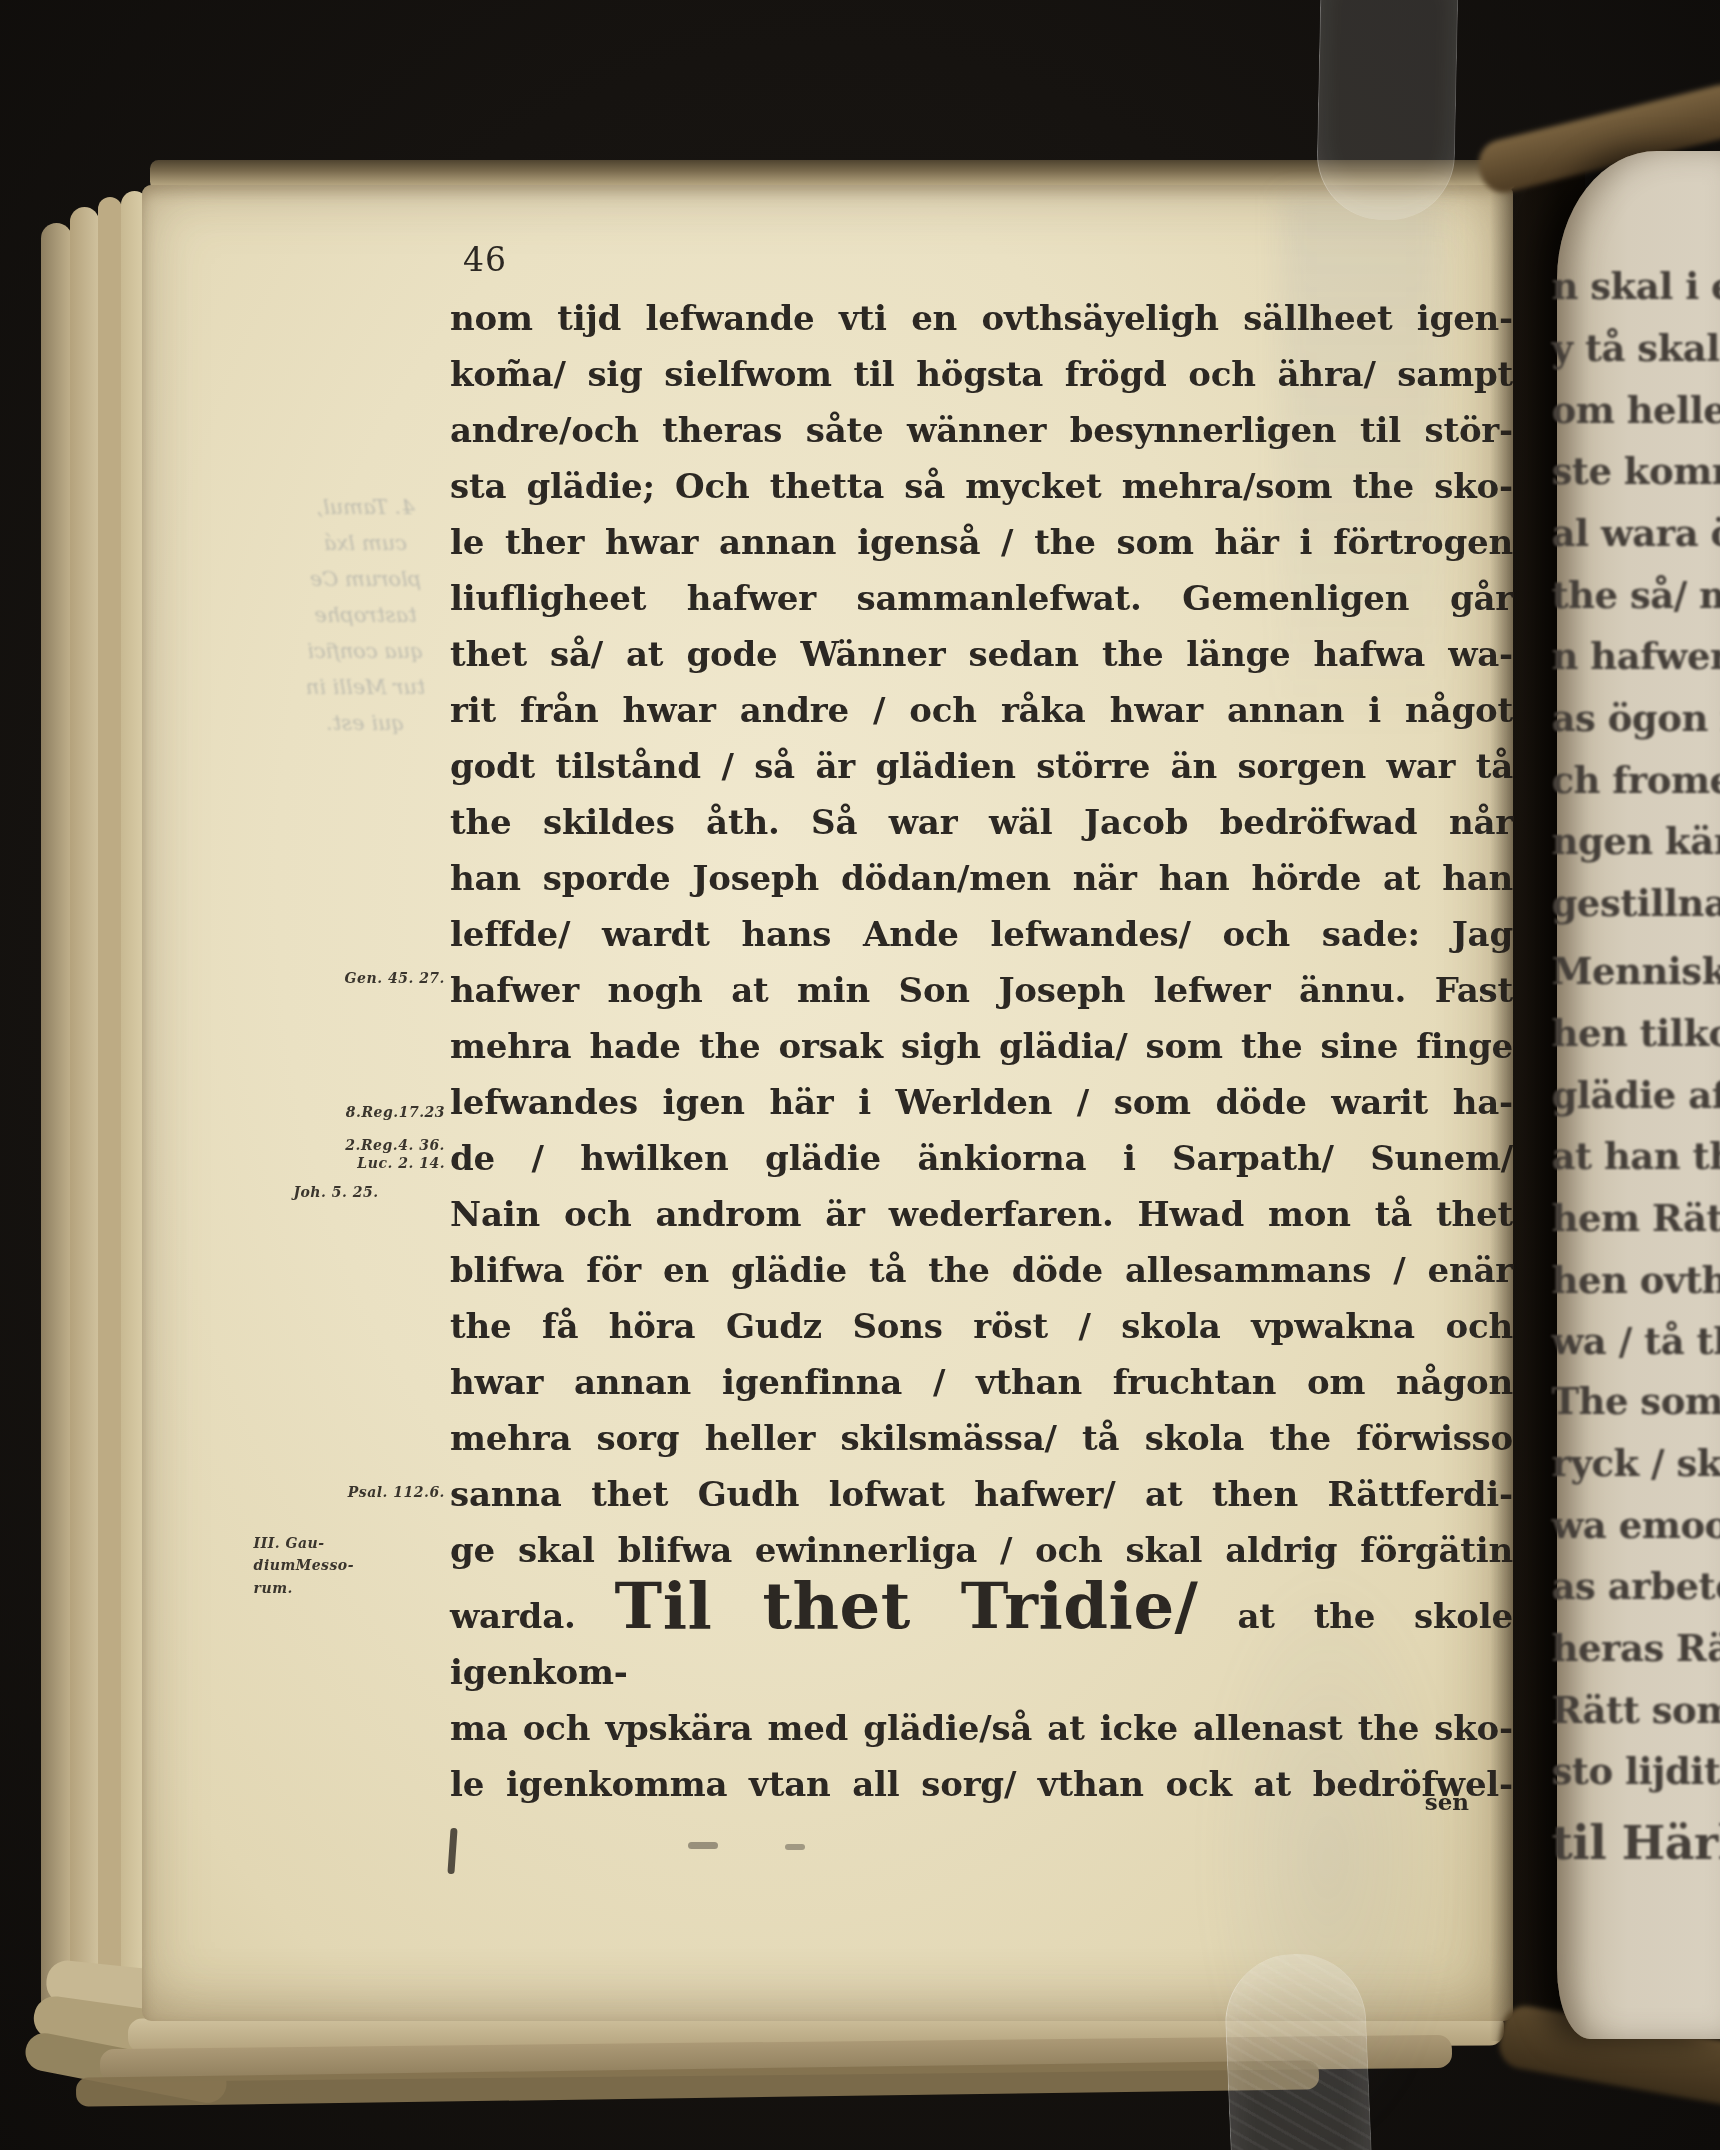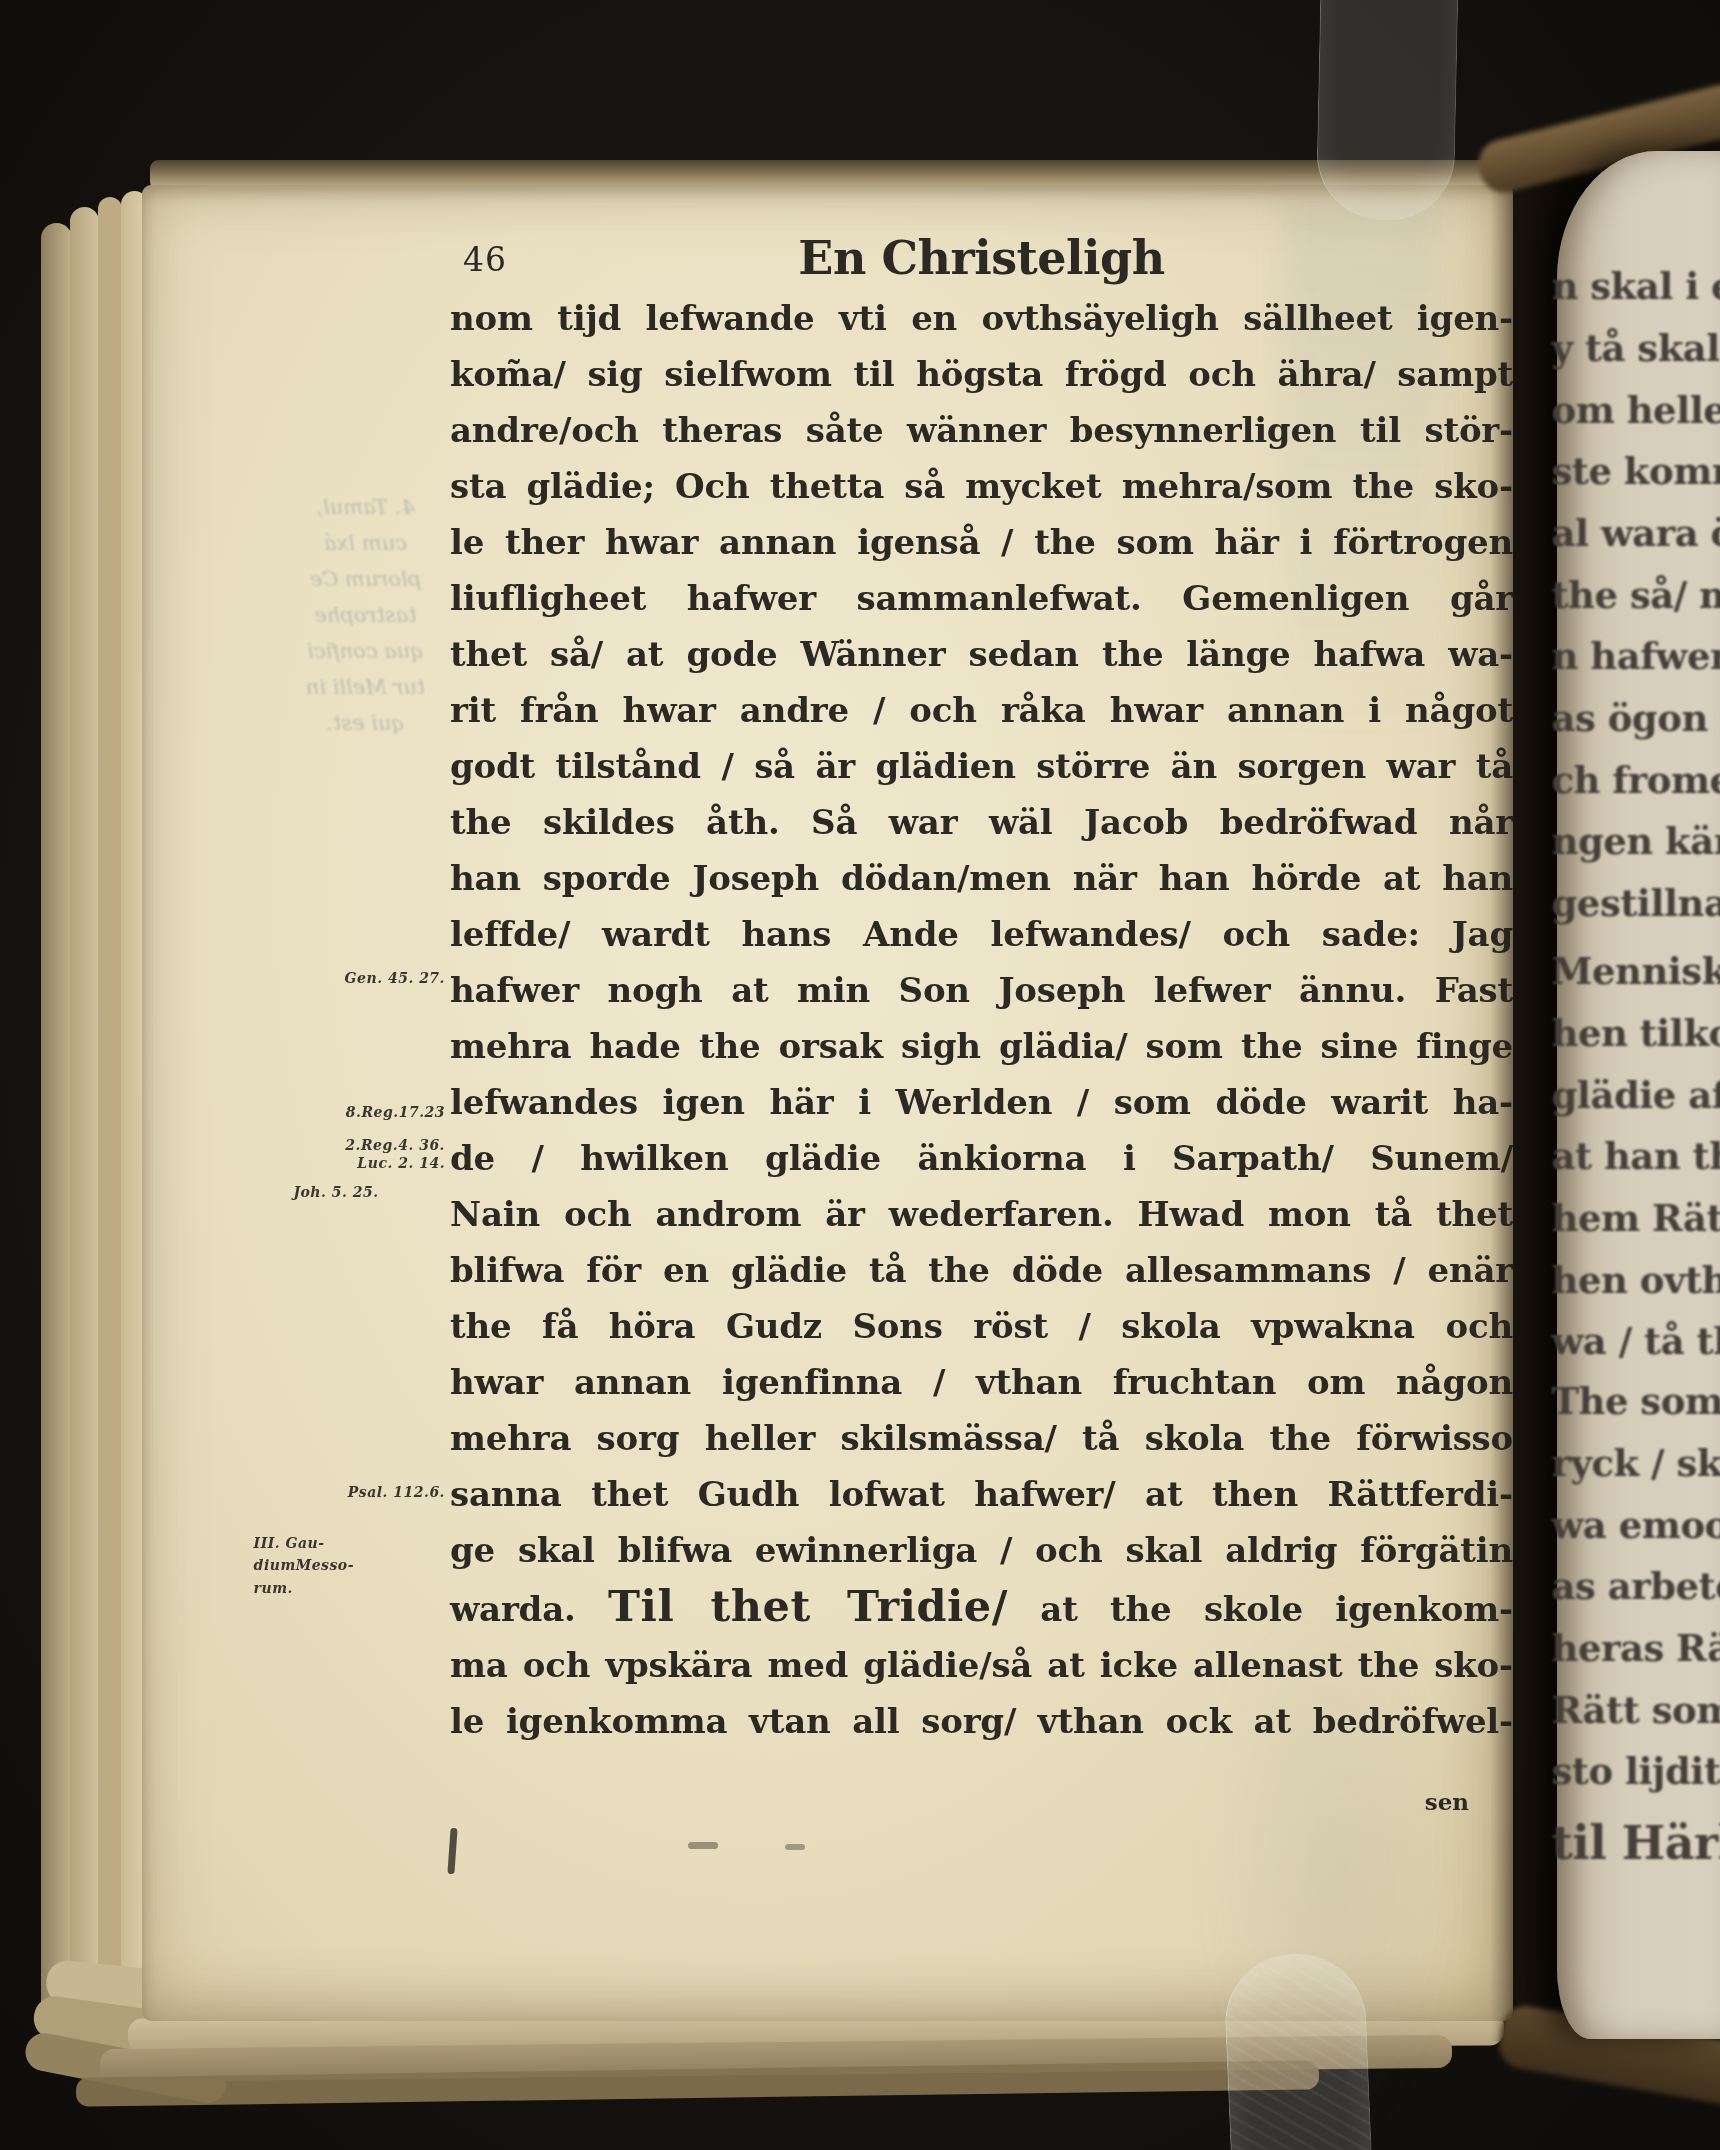--- a/index.html
+++ b/index.html
@@ -30,21 +30,21 @@
     left:142px;top:185px;width:1371px;height:1836px;border-radius:9.5px;
     background:radial-gradient(ellipse at 45% 38%, #f0e8ce 0%, var(--paper) 45%, #e2d7b4 78%, #d4c79f 100%);
     box-shadow:inset 0 0 66px rgba(120,95,60,.28), inset -16.6px -12px 57px rgba(110,85,50,.28), inset 0 6.6px 14.2px rgba(90,70,40,.35);
   }
   .page-number{position:absolute;left:321px;top:55px;font-size:33px;font-weight:400;color:var(--ink);letter-spacing:0.9px;}
   .running-title{position:absolute;left:308px;top:46px;width:1063px;text-align:center;
     font-size:46px;font-weight:700;color:var(--ink);letter-spacing:-0.5px;}
   .body-text{position:absolute;left:308px;top:105px;width:1063px;
     font-size:34px;font-weight:700;color:var(--ink);line-height:56px;letter-spacing:-0.2px;}
   .bline{text-align:justify;text-align-last:justify;white-space:normal;}
-  .bline .big{font-size:43px;letter-spacing:0.5px;}
+  .bline .big{font-size:64px;letter-spacing:0.5px;}
   .catchword{position:absolute;right:44px;top:1603px;font-size:23px;font-weight:700;color:var(--ink);}
   .margin-notes{position:absolute;left:85px;top:0;width:218px;height:1836px;}
   .mnote{position:absolute;right:0;width:100%;text-align:right;font-size:14px;font-style:italic;font-weight:600;
     color:var(--margin_ink);letter-spacing:0.5px;white-space:nowrap;}
   .mnote.left{text-align:left;padding-left:26.6px;box-sizing:border-box;}
   .show-through{position:absolute;left:119px;top:304px;width:209px;transform:scaleX(-1);
     font-size:21px;font-style:italic;line-height:36px;color:rgba(95,110,128,.30);filter:blur(0.9px);text-align:center;}
   .smudge{position:absolute;filter:blur(13.3px);}
   .m1{left:1139px;top:9.5px;width:161px;height:546px;background:linear-gradient(to bottom,rgba(125,135,158,.12),rgba(125,135,158,0));}
   .m2{left:1058px;top:1376px;width:256px;height:593px;background:radial-gradient(rgba(120,130,150,.10),rgba(120,130,150,0) 70%);}
@@ -107,21 +107,20 @@
     <div class="show-through">
         <div>4. Tamul,</div>
         <div>cum lxá</div>
         <div>plorum Ce</div>
         <div>tastrophe</div>
         <div>qua confici</div>
         <div>tur Melli in</div>
         <div>qui est.</div>
       </div>
     <div class="page-number">46</div>
-    <div class="running-title">En Christeligh</div>
     <div class="body-text">
         <div class="bline">nom tijd lefwande vti en ovthsäyeligh sällheet igen-</div>
         <div class="bline">kom̃a/ sig sielfwom til högsta frögd och ähra/ sampt</div>
         <div class="bline">andre/och theras såte wänner besynnerligen til stör-</div>
         <div class="bline">sta glädie; Och thetta så mycket mehra/som the sko-</div>
         <div class="bline">le ther hwar annan igenså / the som här i förtrogen</div>
         <div class="bline">liufligheet hafwer sammanlefwat. Gemenligen går</div>
         <div class="bline">thet så/ at gode Wänner sedan the länge hafwa wa-</div>
         <div class="bline">rit från hwar andre / och råka hwar annan i något</div>
         <div class="bline">godt tilstånd / så är glädien större än sorgen war tå</div>

